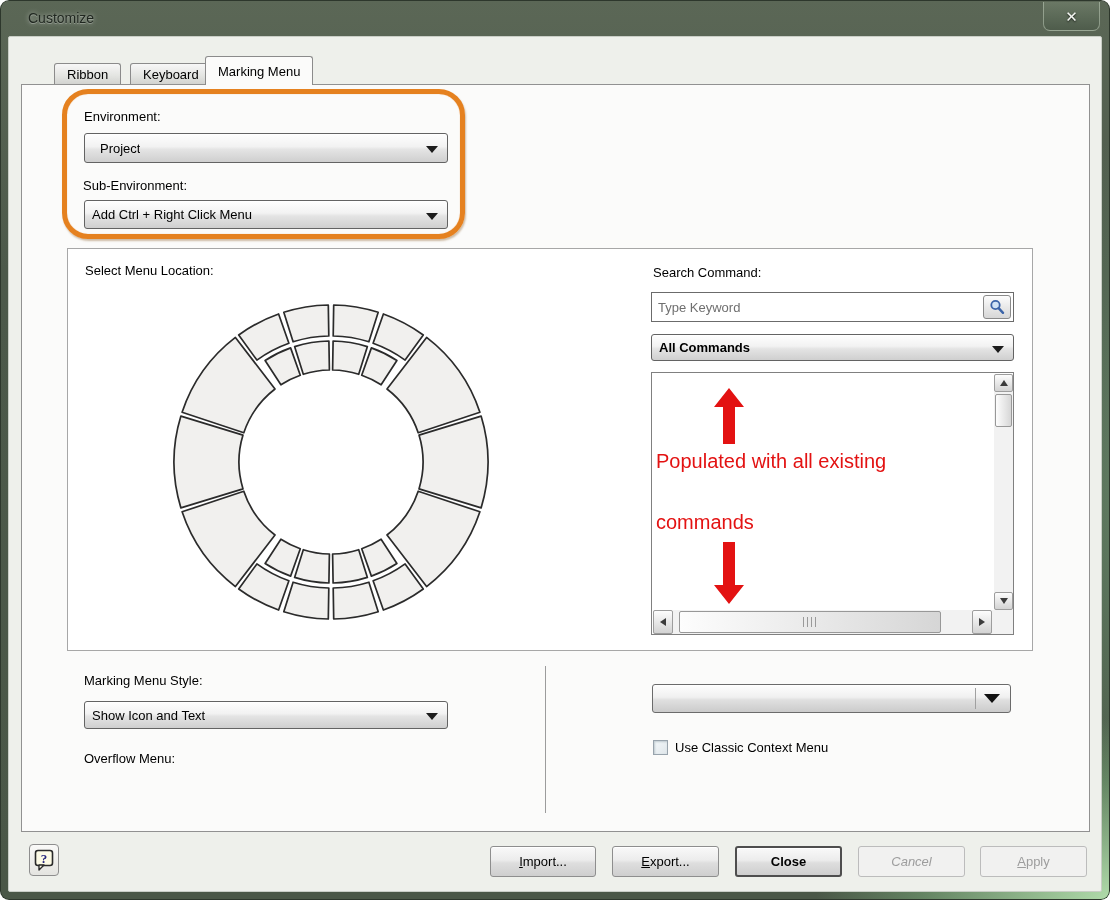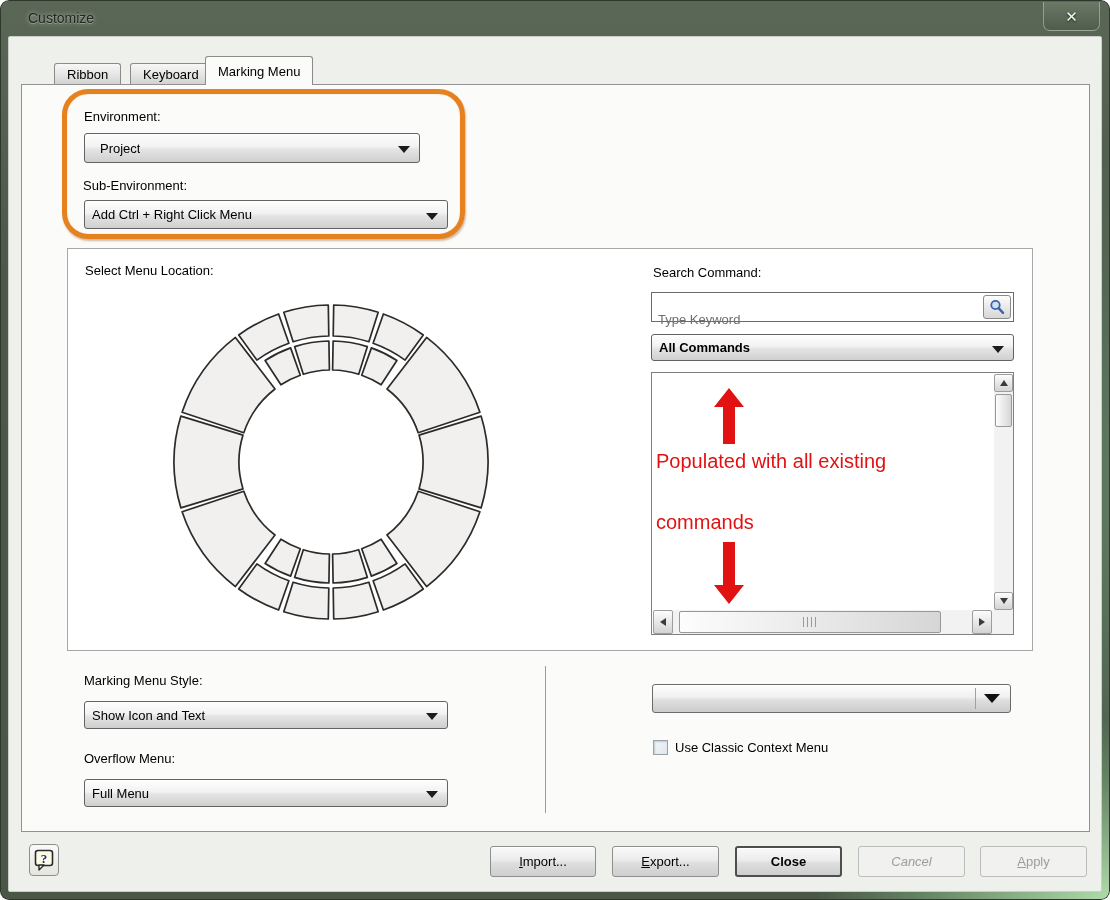--- a/index.html
+++ b/index.html
@@ -42,21 +42,21 @@
   .combo .txt{padding-left:7px;white-space:nowrap;overflow:hidden;}
   .combo.indent .txt{padding-left:15px;}
   .combo .arr{position:absolute;right:9px;top:50%;margin-top:-2px;width:0;height:0;
     border-left:6px solid transparent;border-right:6px solid transparent;border-top:7px solid #1c1c1c;}
 
   
   .groupbox{position:absolute;left:45px;top:163px;width:966px;height:403px;background:#fff;border:1px solid #a7a7a7;}
 
   
   .search-wrap{position:absolute;left:583px;top:43px;width:363px;height:30px;border:1px solid #6b6b6b;background:#fff;}
-  .search-input{position:absolute;left:0;top:12px;width:326px;height:28px;border:none;outline:none;padding:0 6px;
+  .search-input{position:absolute;left:0;top:0;width:326px;height:28px;border:none;outline:none;padding:0 6px;
     font-family:inherit;font-size:13px;color:#737373;background:transparent;}
   .search-input::placeholder{color:#6f6f6f;opacity:1;}
   .search-btn{position:absolute;right:2px;top:2px;width:28px;height:24px;border:1px solid #8a8a8a;border-radius:3px;
     background:linear-gradient(180deg,#fdfdfd,#e9e9e9 50%,#d7d7d7);display:flex;align-items:center;justify-content:center;cursor:default;}
 
   
   .listbox{position:absolute;left:583px;top:123px;width:363px;height:263px;background:#fff;border:1px solid #808080;}
 
   .sb-btn{position:absolute;border:1px solid #9d9d9d;border-radius:2px;
     background:linear-gradient(180deg,#fdfdfd,#e6e6e6 55%,#d3d3d3);display:flex;align-items:center;justify-content:center;}
@@ -130,21 +130,21 @@
     </div>
     <div class="tab active" style="left:171px;top:19px;">
       <span>Marking Menu</span>
     </div>
 
     <div class="tabpage">
 
       <div class="orange-annot" style="border-color: rgb(229, 129, 31);"></div>
 
       <span class="lbl" style="left:62px;top:24px;">Environment:</span>
-      <div class="combo indent" style="left:62px;top:48px;width:336px;height:30px;">
+      <div class="combo indent" style="left:62px;top:48px;width:364px;height:30px;">
         <span class="txt">Project</span>
         <span class="arr"></span>
       </div>
 
       <span class="lbl" style="left:61px;top:93px;">Sub-Environment:</span>
       <div class="combo" style="left:62px;top:115px;width:364px;height:29px;">
         <span class="txt">Add Ctrl + Right Click Menu</span>
         <span class="arr"></span>
       </div>
 
@@ -229,24 +229,20 @@
         </div>
       </div>
 
       <span class="lbl" style="left:62px;top:588px;">Marking Menu Style:</span>
       <div class="combo" style="left:62px;top:616px;width:364px;height:28px;">
         <span class="txt">Show Icon and Text</span>
         <span class="arr"></span>
       </div>
 
       <span class="lbl" style="left:62px;top:666px;">Overflow Menu:</span>
-      <div class="combo" style="left:62px;top:694px;width:364px;height:28px;">
-        <span class="txt">Full Menu</span>
-        <span class="arr"></span>
-      </div>
 
       <div class="vdivider"></div>
 
       <div class="split-btn">
         <span class="sep"></span>
         <span class="arrzone">
           <span class="bigarr"></span>
         </span>
       </div>
 

